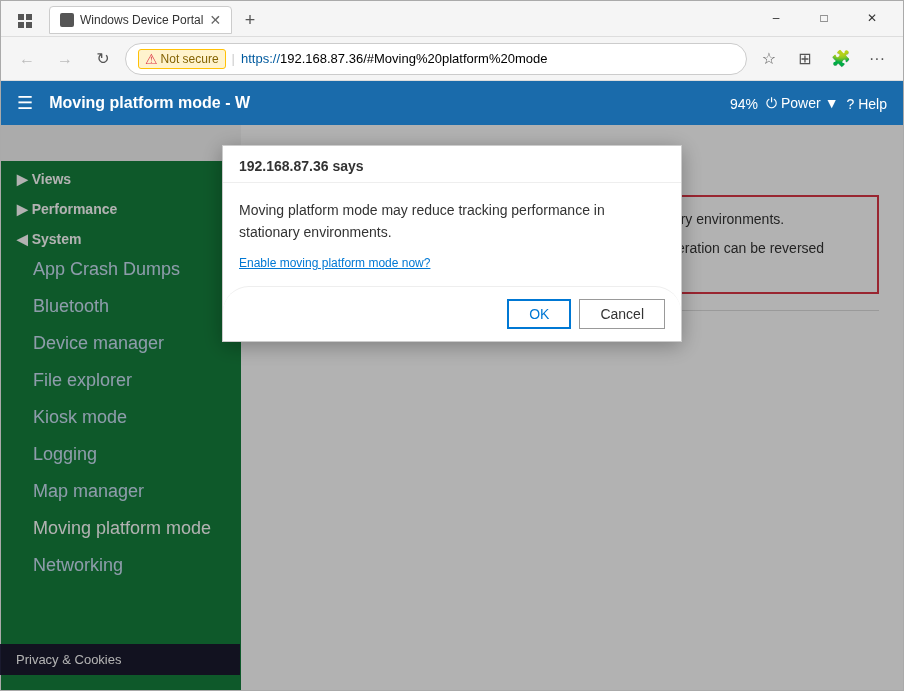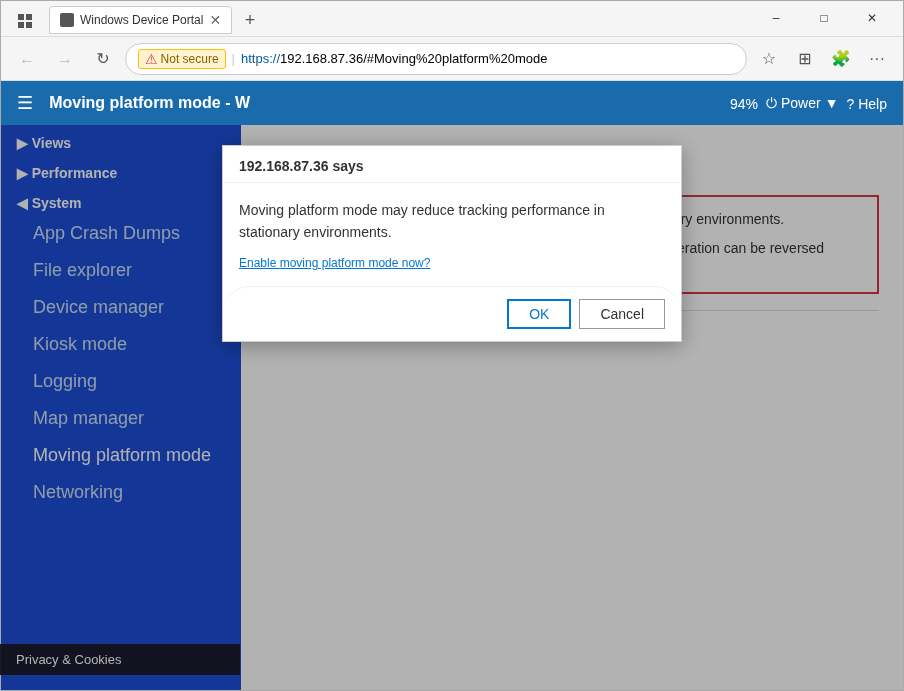--- a/index.html
+++ b/index.html
@@ -32,21 +32,21 @@
     .app-header { height: 44px; background: #1a6bab; display: flex; align-items: center; padding: 0 16px; gap: 16px; }
     .hamburger { color: #fff; font-size: 18px; cursor: pointer; }
     .app-title { color: #fff; font-size: 16px; font-weight: 600; flex: 1; }
     .header-right { display: flex; align-items: flex-end; gap: 8px; color: #fff; font-size: 14px; }
     .power-btn { display: flex; align-items: center; gap: 4px; cursor: pointer; }
     .help-btn { cursor: pointer; }
 
     .app-body { flex: 1; display: flex; overflow: hidden; position: relative; }
 
     
-    .sidebar { width: 240px; background: #1d4ed8; color: #fff; overflow-y: auto; flex-shrink: 0; }
+    .sidebar { width: 240px; background: #15803d; color: #fff; overflow-y: auto; flex-shrink: 0; margin-top: 36px; }
     .sidebar-section { padding: 0; }
     .sidebar-group { padding: 10px 16px 4px; font-size: 14px; font-weight: 600; color: #fff; cursor: pointer; display: flex; align-items: center; gap: 6px; }
     .sidebar-items { }
     .sidebar-item { padding: 8px 16px 8px 32px; font-size: 18px; color: #cce0f5; cursor: pointer; }
     .sidebar-item.active { color: #fff; font-weight: 500; }
 
     
     .main-content { flex: 1; background: #fff; padding: 24px; overflow-y: auto; position: relative; }
     .warnings-section { margin-top: 20px; }
     .warnings-title { font-size: 16px; font-weight: 600; color: #333; margin-bottom: 8px; }
@@ -146,24 +146,27 @@
             <span>▶ Performance</span>
           </div>
           <div class="sidebar-group">
             <span>◀ System</span>
           </div>
           <div class="sidebar-items">
             <div class="sidebar-item">
               <span>App Crash Dumps</span>
             </div>
             <div class="sidebar-item">
+              <span>Bluetooth</span>
+            </div>
+            <div class="sidebar-item">
+              <span>Device manager</span>
+            </div>
+            <div class="sidebar-item">
               <span>File explorer</span>
-            </div>
-            <div class="sidebar-item">
-              <span>Device manager</span>
             </div>
             <div class="sidebar-item">
               <span>Kiosk mode</span>
             </div>
             <div class="sidebar-item">
               <span>Logging</span>
             </div>
             <div class="sidebar-item">
               <span>Map manager</span>
             </div>

